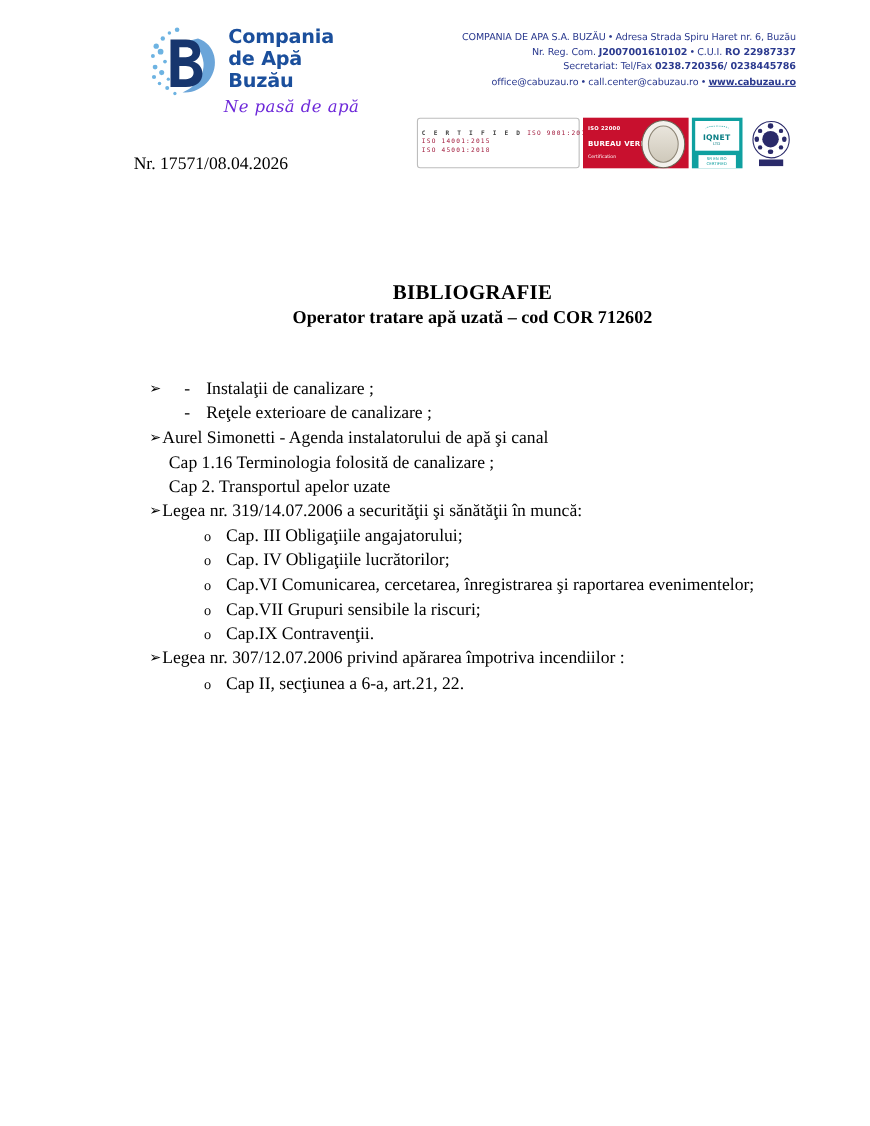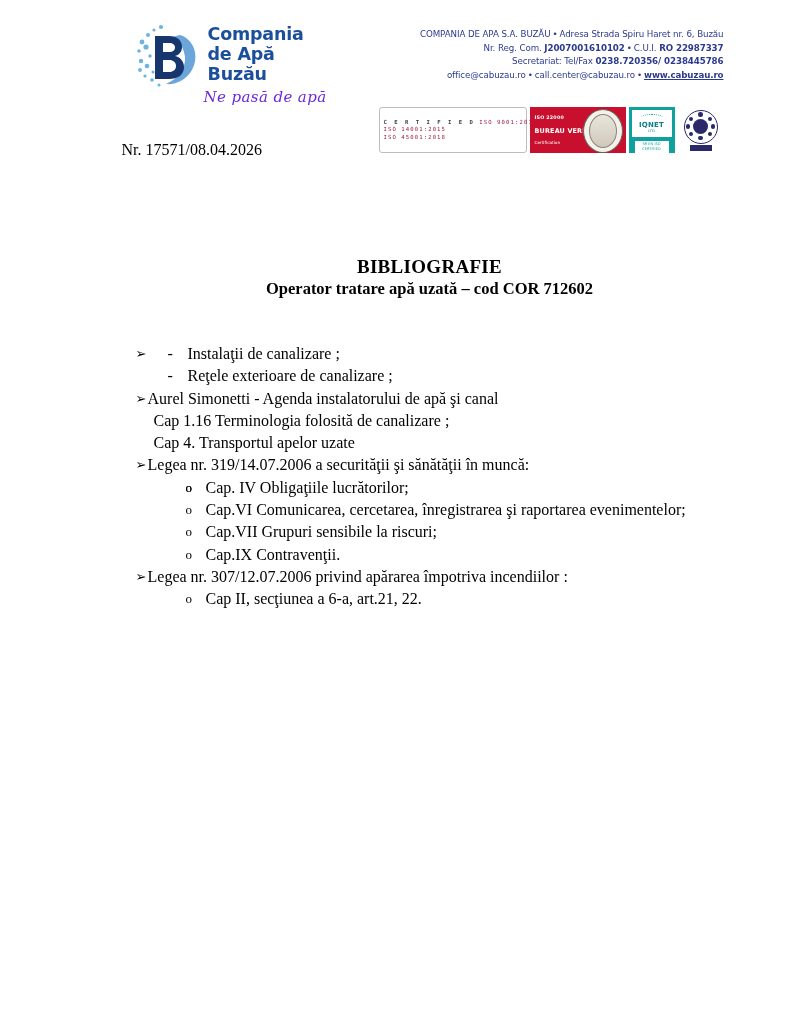--- a/index.html
+++ b/index.html
@@ -429,23 +429,23 @@
     <div class="title-main">BIBLIOGRAFIE</div>
     <div class="title-sub">Operator tratare apă uzată – cod COR 712602</div>
   </div>
 
   <div class="content" id="bibliography-list">
       <div class="lvl1"><span class="marker">➢</span></div>
       <div class="lvl2-dash"><span class="marker">-</span><span class="body-text">Instalaţii de canalizare ;</span></div>
       <div class="lvl2-dash"><span class="marker">-</span><span class="body-text">Reţele exterioare de canalizare ;</span></div>
       <div class="lvl1"><span class="marker">➢</span><span class="body-text">Aurel Simonetti - Agenda instalatorului de apă şi canal</span></div>
       <div class="plain"><span class="body-text">Cap 1.16 Terminologia folosită de canalizare ;</span></div>
-      <div class="plain"><span class="body-text">Cap 4. Transportul apelor uzate</span></div>
+      <div class="plain"><span class="body-text">Cap 2. Transportul apelor uzate</span></div>
       <div class="lvl1"><span class="marker">➢</span><span class="body-text">Legea nr. 319/14.07.2006 a securităţii şi sănătăţii în muncă:</span></div>
-      <div class="lvl2-circ"><span class="marker">o</span></div>
+      <div class="lvl2-circ"><span class="marker">o</span><span class="body-text">Cap. III Obligaţiile angajatorului;</span></div>
       <div class="lvl2-circ"><span class="marker">o</span><span class="body-text">Cap. IV Obligaţiile lucrătorilor;</span></div>
       <div class="lvl2-circ justified">
         <span class="marker">o</span>
         <span class="body-text">Cap.VI Comunicarea, cercetarea, înregistrarea şi raportarea evenimentelor;</span>
       </div>
       <div class="lvl2-circ"><span class="marker">o</span><span class="body-text">Cap.VII Grupuri sensibile la riscuri;</span></div>
       <div class="lvl2-circ"><span class="marker">o</span><span class="body-text">Cap.IX Contravenţii.</span></div>
       <div class="lvl1"><span class="marker">➢</span><span class="body-text">Legea nr. 307/12.07.2006 privind apărarea împotriva incendiilor :</span></div>
       <div class="lvl2-circ"><span class="marker">o</span><span class="body-text">Cap II, secţiunea a 6-a, art.21, 22.</span></div>
     </div>

